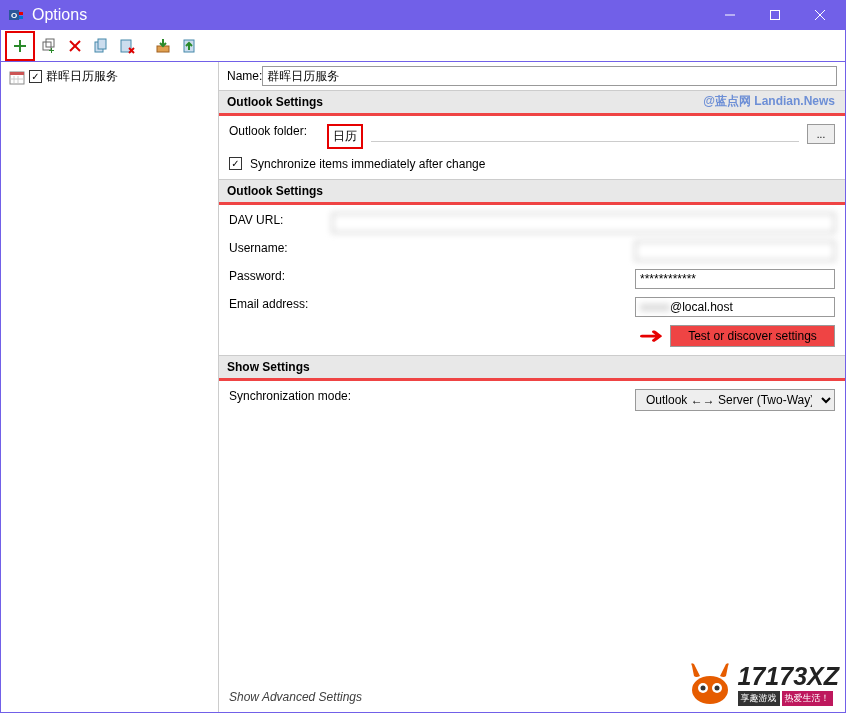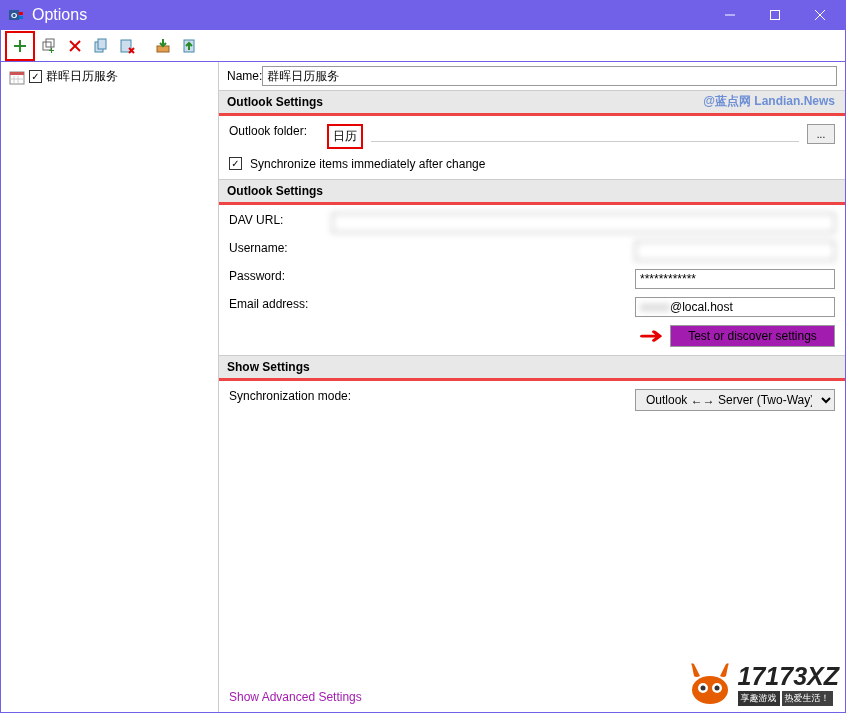--- a/index.html
+++ b/index.html
@@ -31,24 +31,24 @@
 .form-row { display: flex; align-items: flex-start; gap: 8px; }
 .form-label { min-width: 90px; }
 .form-row input[type="text"], .form-row input[type="password"] { border: 1px solid #999; padding: 2px 4px; font-size: 12px; font-family: inherit; }
 .outlook-folder { padding: 2px 4px; border: 2px solid #e60000; font-size: 12px; }
 .browse-btn { width: 28px; height: 20px; border: 1px solid #999; background: #eee; cursor: pointer; font-size: 10px; }
 
 .watermark { position: absolute; right: 10px; top: 2px; color: #6d8fd6; font-size: 12px; }
 
 .arrow { position: absolute; color: #e60000; font-size: 22px; transform: scaleX(1.4); }
 
-.btn-std { border: 1px solid #999; background: #a21caf; padding: 3px 1px; cursor: pointer; font-size: 12px; }
+.btn-std { border: 1px solid #999; background: #ef4444; padding: 3px 1px; cursor: pointer; font-size: 12px; }
 .select-std { border: 1px solid #999; background: #eee; padding: 2px 6px; font-size: 12px; width: 200px; }
 
-.bottom-link { color: #a21caf; cursor: pointer; padding: 8px 10px; }
+.bottom-link { color: #404040; cursor: pointer; padding: 8px 10px; font-style: italic; }
 
 .logo-17173 { position: absolute; right: 6px; bottom: 4px; display: flex; align-items: center; gap: 4px; }
 .mascot { width: 48px; height: 48px; }
 
 .blur { filter: blur(3px); color: #999; }
 </style>
 </head>
 <body>
 
 <div class="titlebar">
@@ -224,18 +224,18 @@
       <ellipse cx="24" cy="30" rx="18" ry="14" fill="#e65c00"></ellipse>
       <circle cx="17" cy="28" r="5" fill="#fff"></circle>
         <circle cx="17" cy="28" r="2.5" fill="#333"></circle>
       <circle cx="31" cy="28" r="5" fill="#fff"></circle>
         <circle cx="31" cy="28" r="2.5" fill="#333"></circle>
     </svg>
     <div>
       <div style="font-size:25px; font-weight:900; font-style:italic; color:#222;">17173XZ</div>
       <div style="display:flex; gap:2px;">
         <span style="background:#333; color:#fff; font-size:9px; padding:1px 3px;">享趣游戏</span>
-        <span style="background:#404040; color:#fff; font-size:9px; padding:1px 3px;">热爱生活！</span>
+        <span style="background:#be185d; color:#fff; font-size:9px; padding:1px 3px;">热爱生活！</span>
       </div>
     </div>
   </div>
 
 </div>
 
 </body></html>

